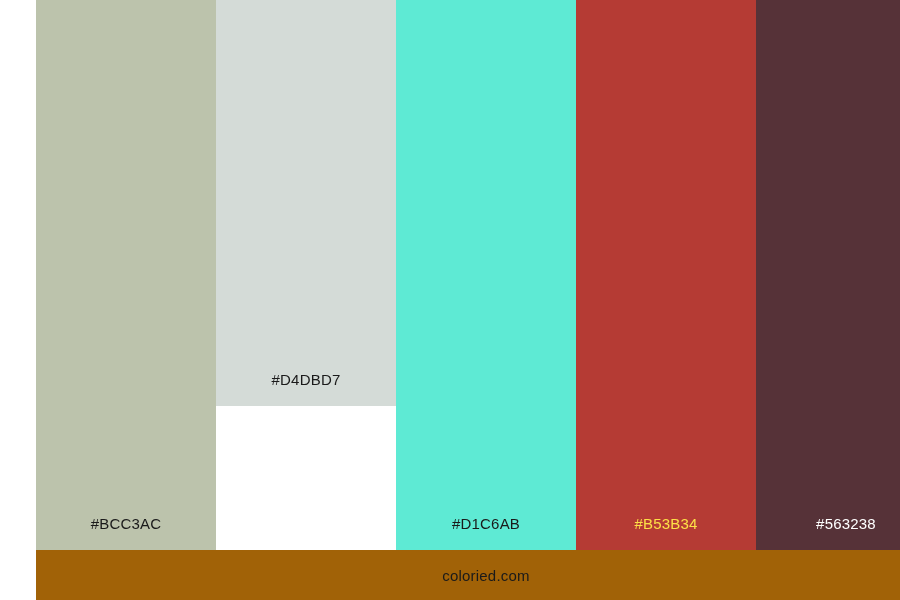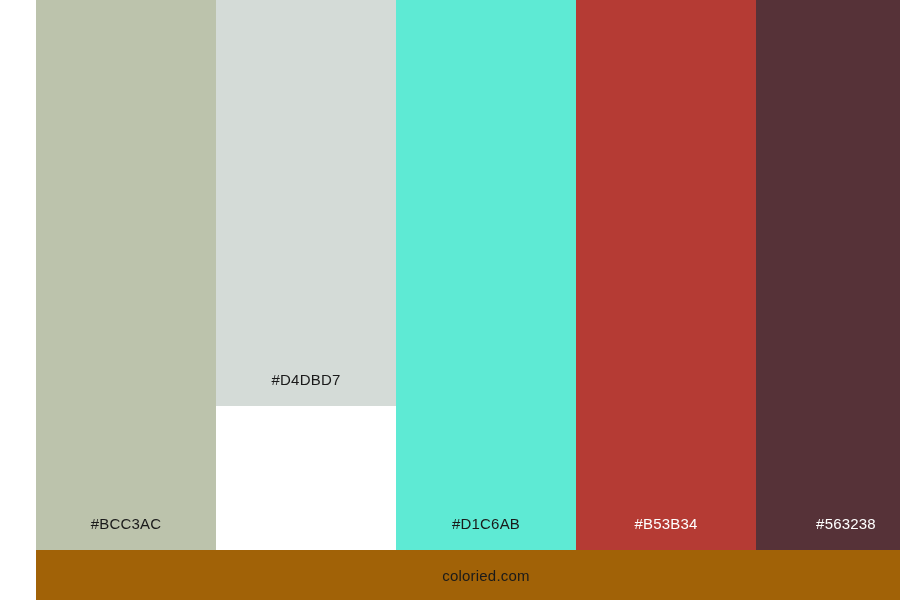--- a/index.html
+++ b/index.html
@@ -82,21 +82,21 @@
 
     <div class="swatch" style="background-color: rgb(212, 219, 215); height: 406px;">
       <span class="swatch-label" style="color: rgb(26, 26, 26);">#D4DBD7</span>
     </div>
 
     <div class="swatch" style="background-color: #5eead4; height: 550px;">
       <span class="swatch-label" style="color: rgb(26, 26, 26);">#D1C6AB</span>
     </div>
 
     <div class="swatch" style="background-color: rgb(181, 59, 52); height: 550px;">
-      <span class="swatch-label" style="color: #ffffff;">#B53B34</span>
+      <span class="swatch-label" style="color: #fde047;">#B53B34</span>
     </div>
 
     <div class="swatch" style="background-color: rgb(86, 50, 56); height: 550px;">
       <span class="swatch-label" style="color: rgb(255, 255, 255);">#563238</span>
     </div>
 
   </div>
 
   <div id="footer-bar">
     <span id="site-brand">coloried.com</span>

